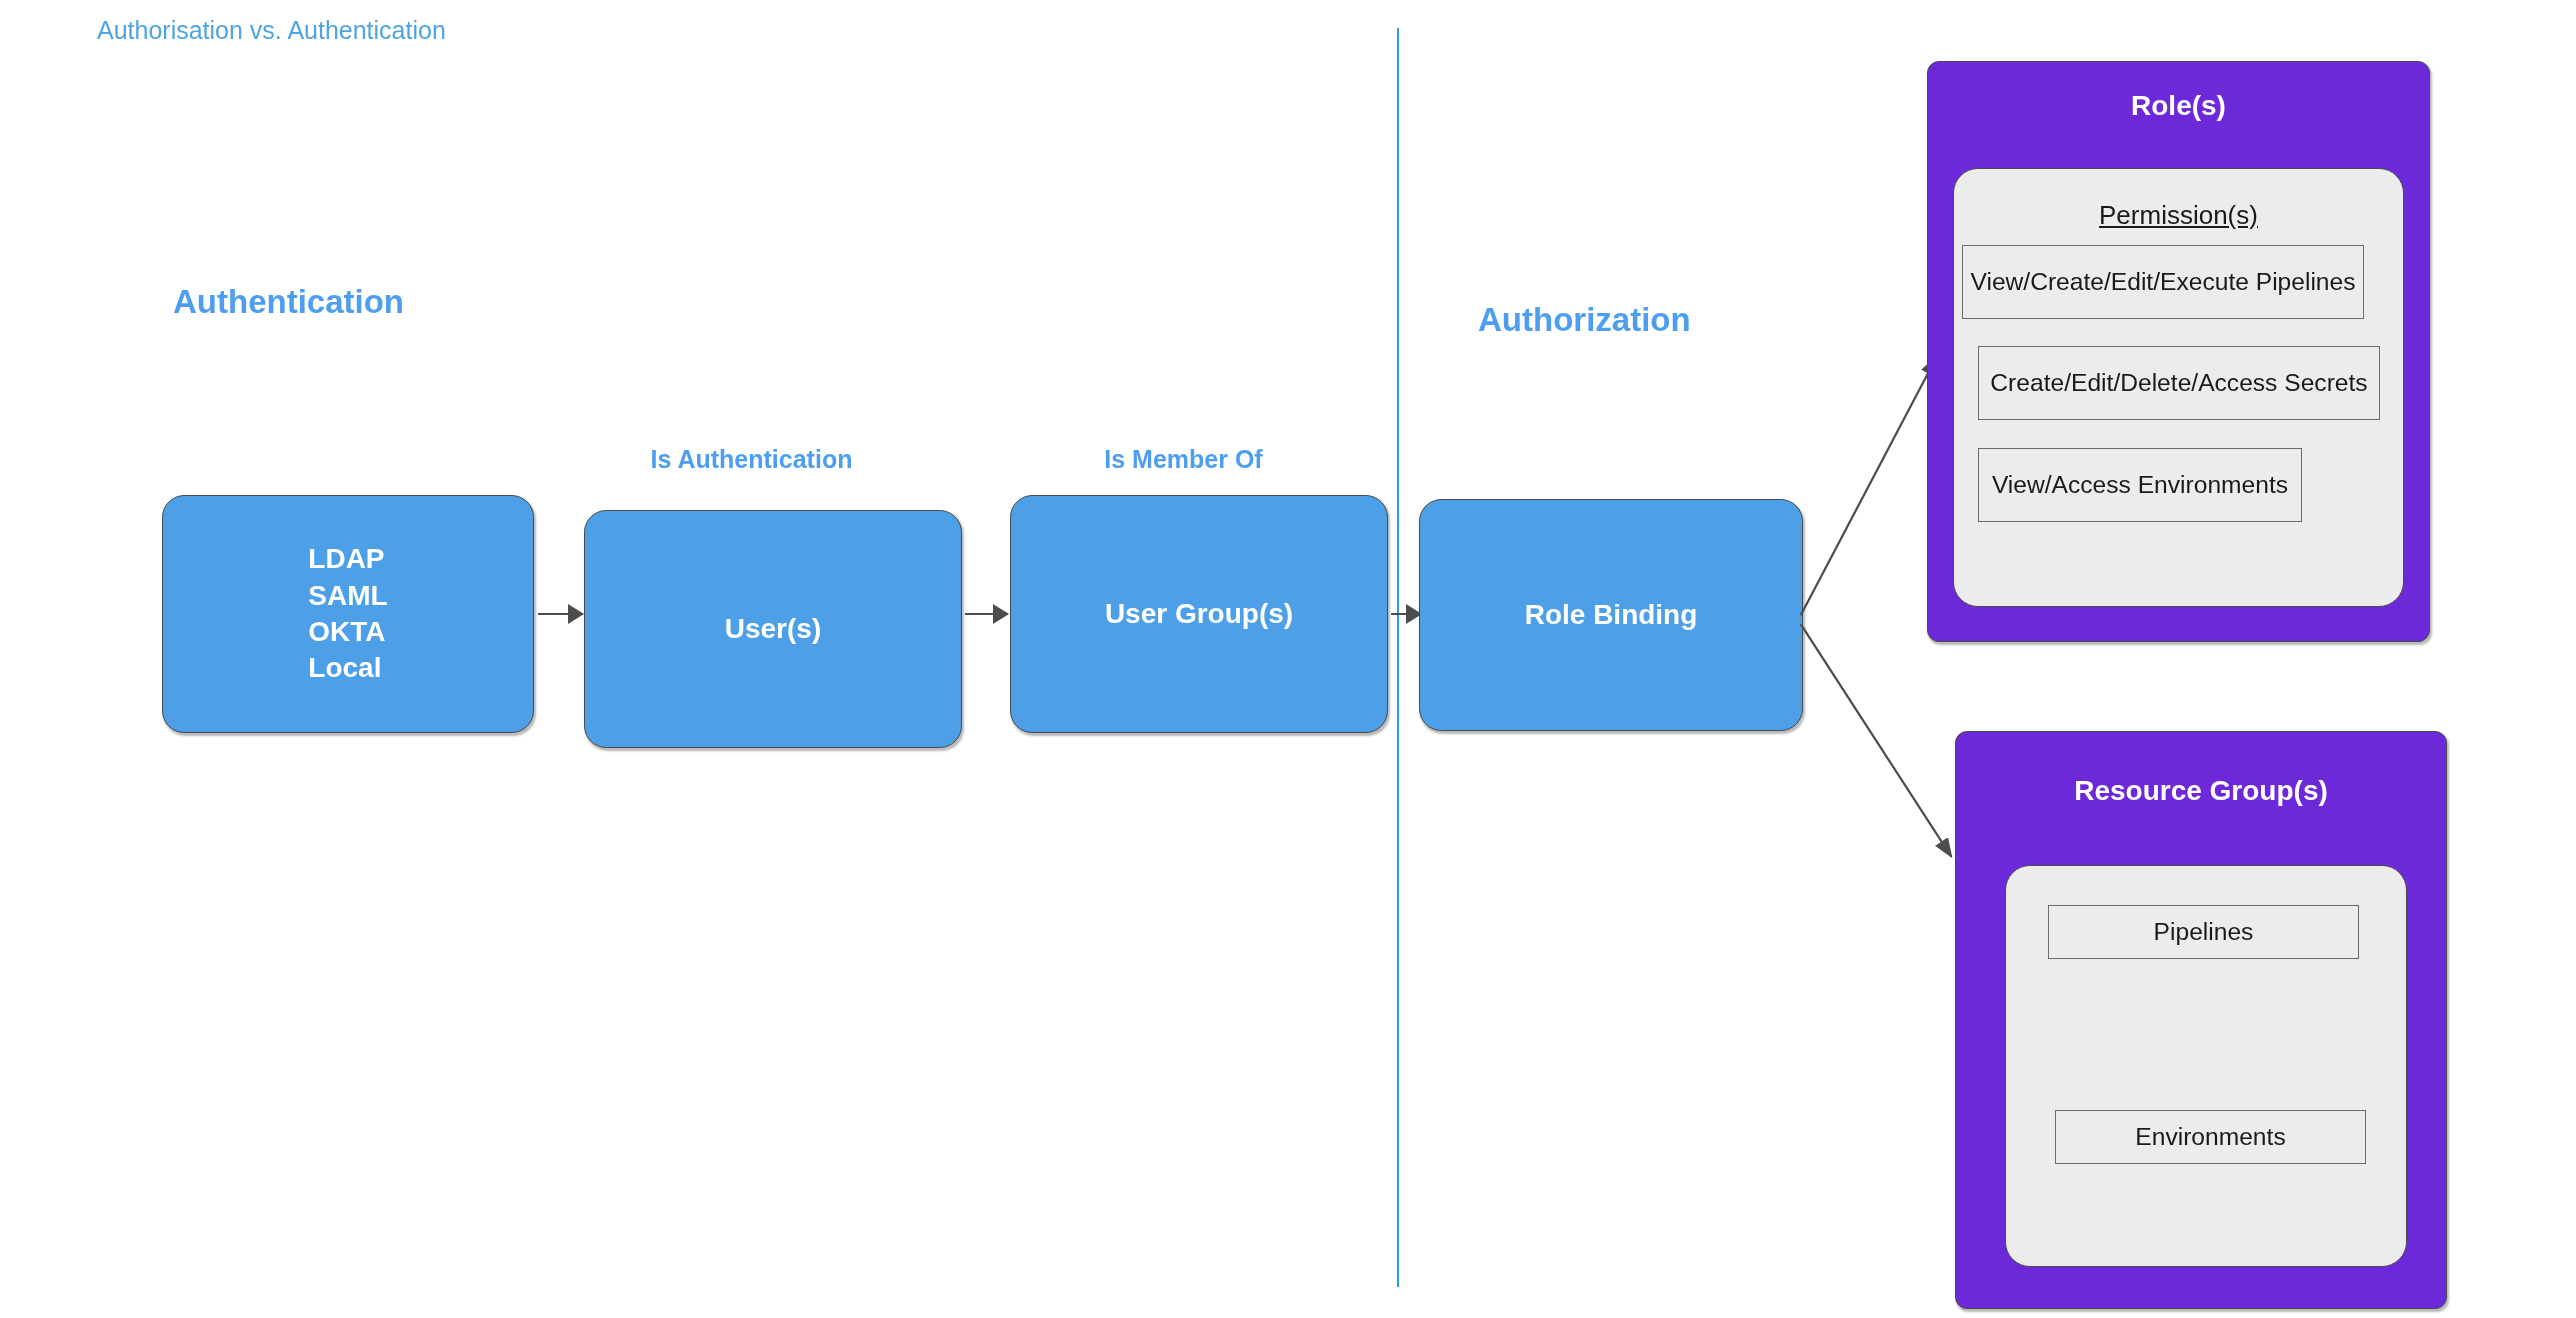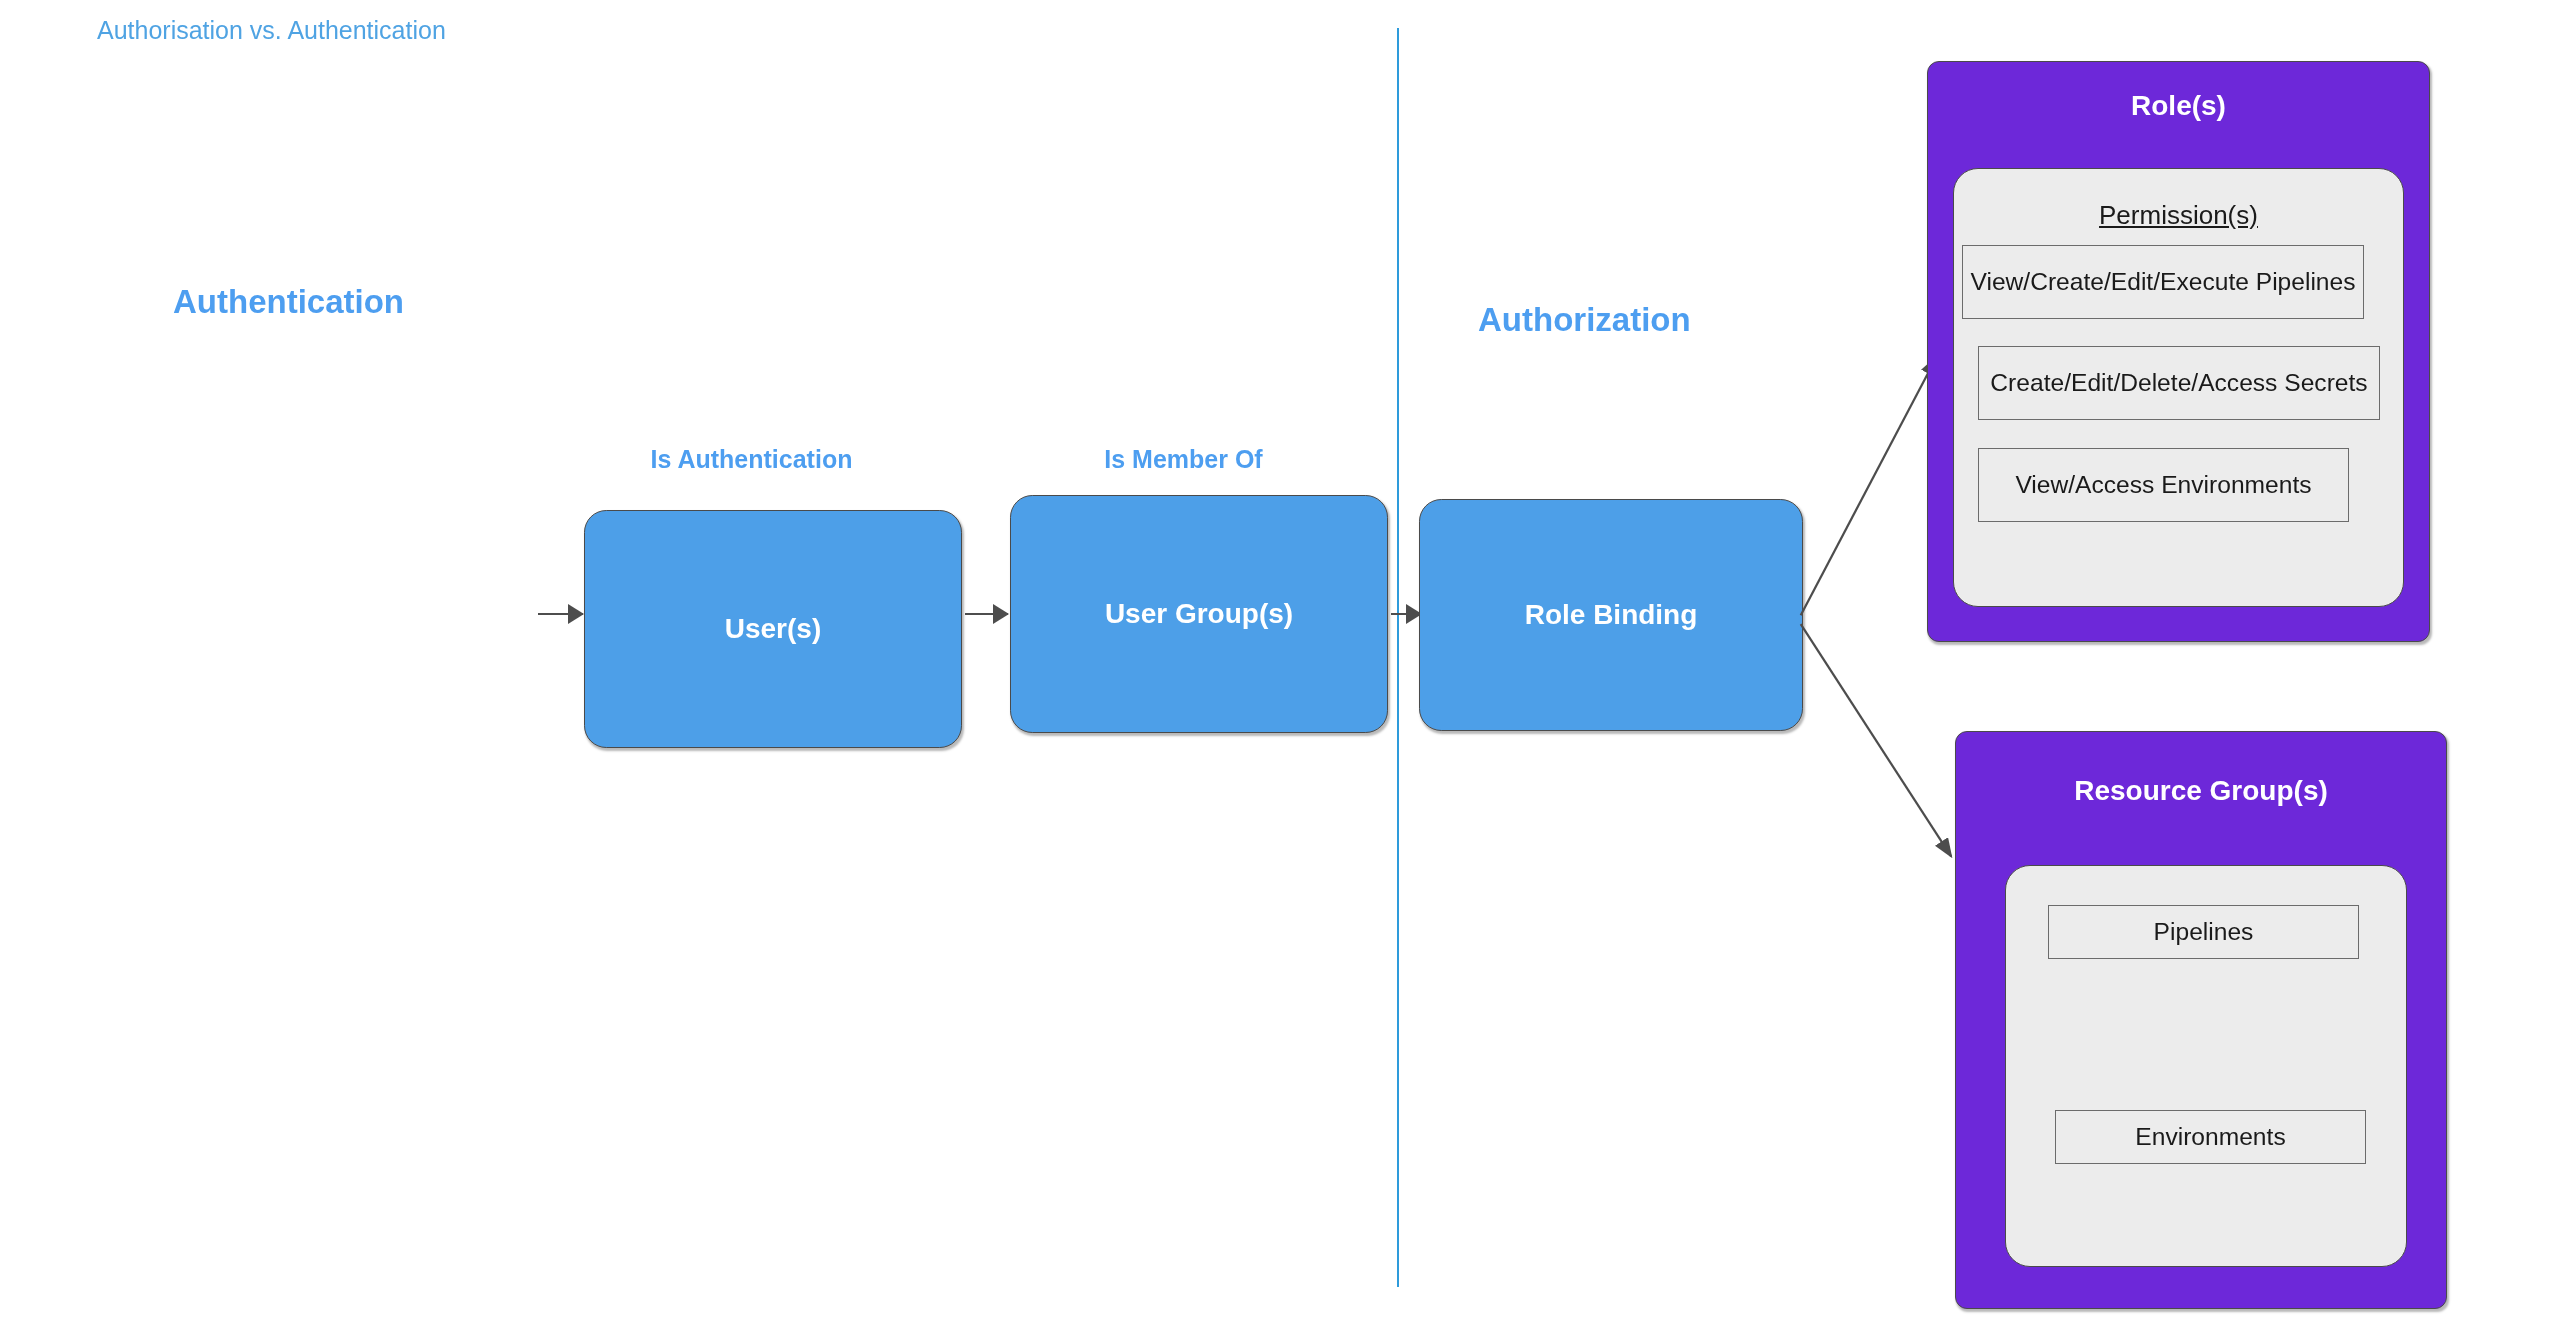--- a/index.html
+++ b/index.html
@@ -162,20 +162,26 @@
   <div class="doc-title">Authorisation vs. Authentication</div>
 
   <div class="divider"></div>
 
   <div class="section-heading" style="left:173px; top:283px;">Authentication</div>
   <div class="section-heading" style="left:1478px; top:301px;">Authorization</div>
 
   <div class="edge-label" style="left:573px; top:445px; width:357px;">Is Authentication</div>
   <div class="edge-label" style="left:1005px; top:445px; width:357px;">Is Member Of</div>
 
+  <div class="flow-box multi" style="left:162px; top:495px; width:372px; height:238px;">
+    <div class="box-label">LDAP
+SAML
+OKTA
+Local</div>
+  </div>
 
   <div class="h-arrow" style="left:538px; top:613px; width:45px;"></div>
 
   <div class="flow-box" style="left:584px; top:466px; width:378px; height:238px;margin-top:44px;">
     <div class="box-label">User(s)</div>
   </div>
 
   <div class="h-arrow" style="left:965px; top:613px; width:43px;"></div>
 
   <div class="flow-box" style="left:1010px; top:495px; width:378px; height:238px;">
@@ -205,21 +211,21 @@
       <div class="inner-caption" style="top:31px;text-decoration:underline;">Permission(s)</div>
 
       <div class="item-box" style="left:8px; top:76px; width:402px; height:74px;">
         <span>View/Create/Edit/Execute Pipelines</span>
       </div>
 
       <div class="item-box" style="left:24px; top:177px; width:402px; height:74px;">
         <span>Create/Edit/Delete/Access Secrets</span>
       </div>
 
-      <div class="item-box" style="left:24px; top:279px; width:371px; height:74px;">
+      <div class="item-box" style="left:24px; top:279px; width:324px; height:74px;">
         <span>View/Access Environments</span>
       </div>
     </div>
   </div>
 
   <div class="group-panel" style="left:1955px; top:731px; width:492px; height:578px;">
     <div class="group-title" style="top:43px;">Resource Group(s)</div>
 
     <div class="inner-panel" style="left:49px; top:133px; width:402px; height:402px;">
 

